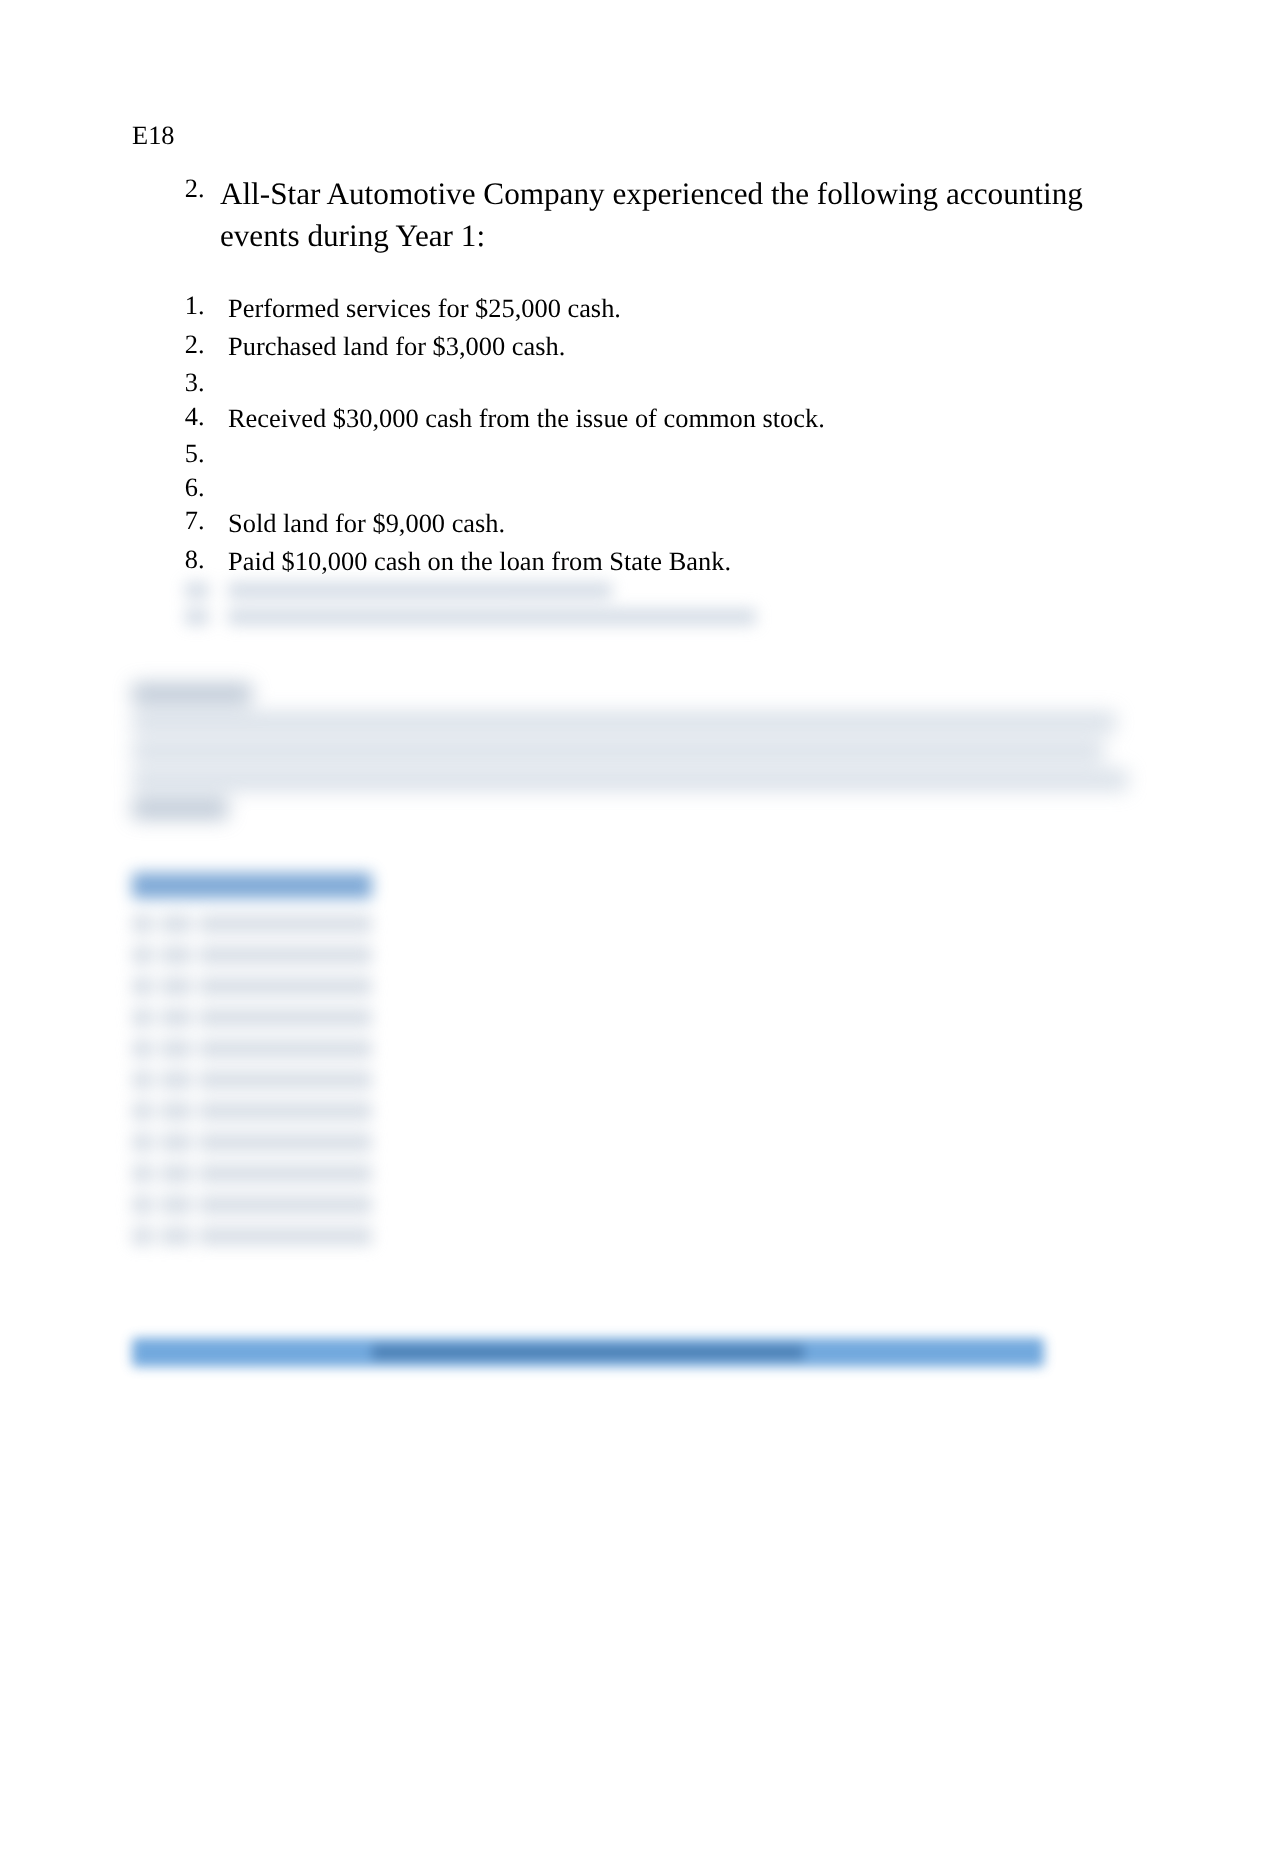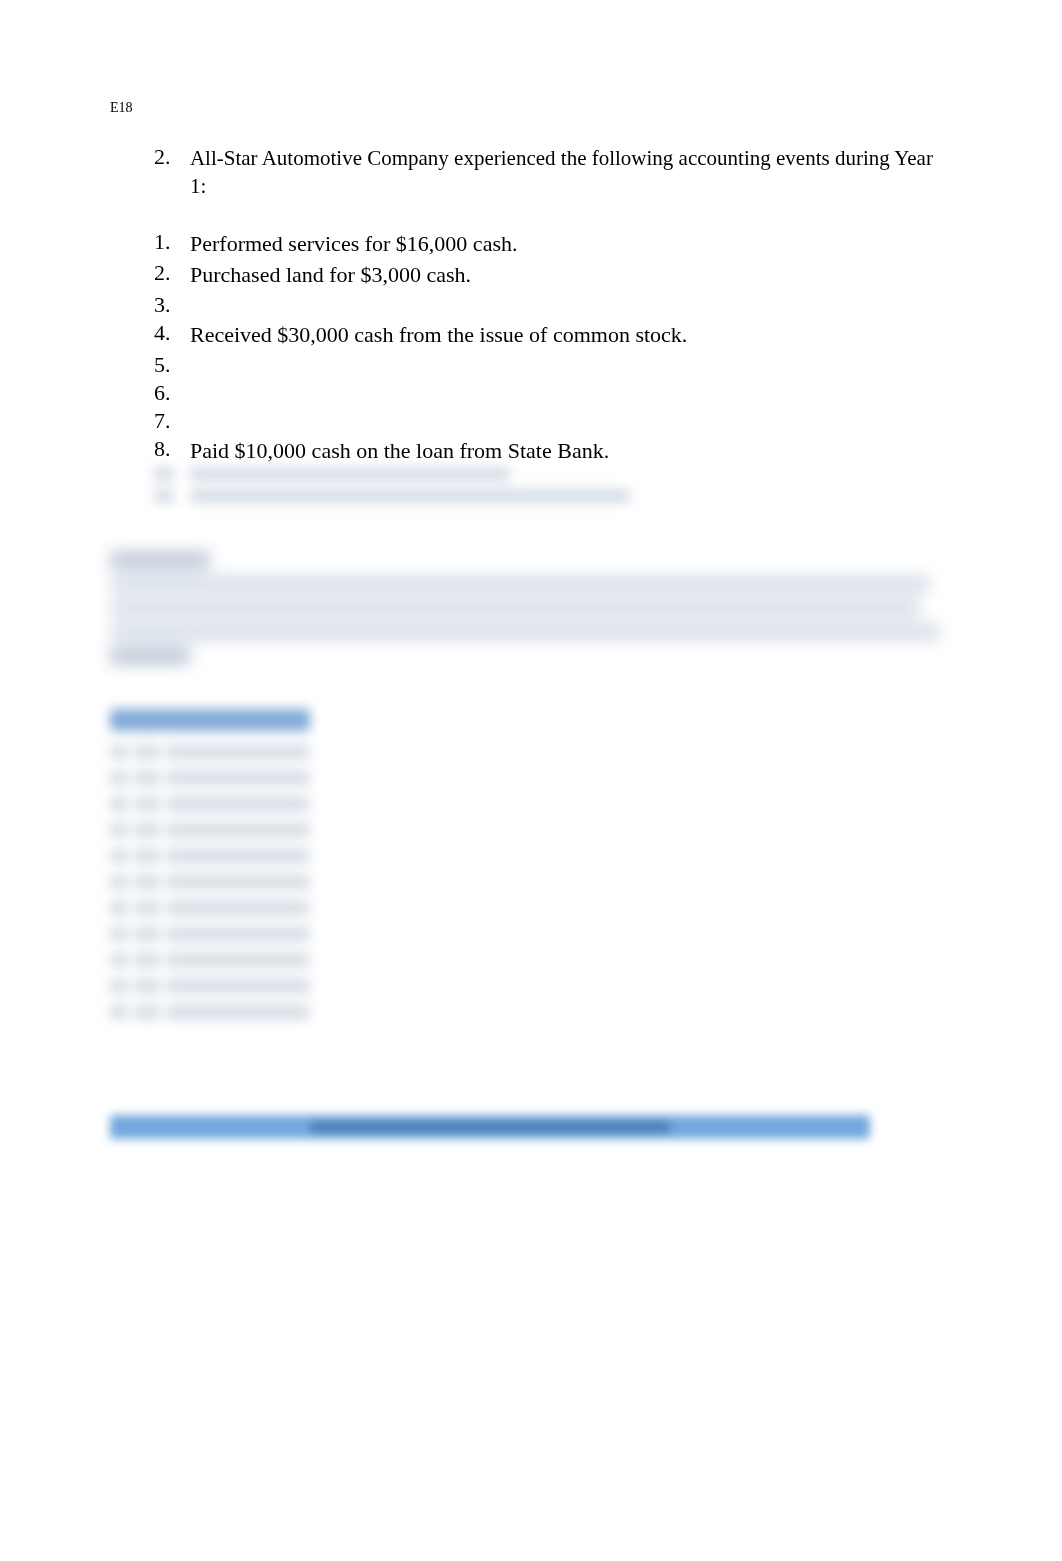--- a/index.html
+++ b/index.html
@@ -12,37 +12,37 @@
       height: 1561px;
       background: #ffffff;
       font-family: "Times New Roman", Times, serif;
       color: #000000;
       position: relative;
     }
     .page {
       padding: 100px 110px 0 110px;
     }
     .label-e18 {
-      font-size: 14px;
-      margin-bottom: 28px;
+      font-size: 22px;
+      margin-bottom: 18px;
     }
     .intro-wrap {
       margin-left: 44px;
       margin-bottom: 28px;
     }
     .intro-row {
       display: flex;
       align-items: flex-start;
     }
     .intro-num {
       width: 36px;
       font-size: 22px;
     }
     .intro-text {
-      font-size: 21px;
+      font-size: 26px;
       line-height: 1.35;
     }
     .events {
       margin-left: 44px;
     }
     .ev-row {
       display: flex;
       align-items: flex-start;
       margin-bottom: 2px;
     }
@@ -163,41 +163,42 @@
   <div class="intro-wrap">
     <div class="intro-row">
       <div class="intro-num">2.</div>
       <div class="intro-text">All-Star Automotive Company experienced the following accounting events during Year 1:</div>
     </div>
   </div>
 
   <div class="events">
     <div class="ev-row">
       <div class="ev-num">1.</div>
-      <div class="ev-text">Performed services for $16,000 cash.</div>
+      <div class="ev-text">Performed services for $25,000 cash.</div>
     </div>
     <div class="ev-row">
       <div class="ev-num">2.</div>
       <div class="ev-text">Purchased land for $3,000 cash.</div>
     </div>
     <div class="ev-row">
       <div class="ev-num">3.</div>
     </div>
     <div class="ev-row">
       <div class="ev-num">4.</div>
       <div class="ev-text">Received $30,000 cash from the issue of common stock.</div>
     </div>
     <div class="ev-row">
       <div class="ev-num">5.</div>
     </div>
     <div class="ev-row">
       <div class="ev-num">6.</div>
     </div>
     <div class="ev-row">
       <div class="ev-num">7.</div>
+      <div class="ev-text">Sold land for $9,000 cash.</div>
     </div>
     <div class="ev-row">
       <div class="ev-num">8.</div>
       <div class="ev-text">Paid $10,000 cash on the loan from State Bank.</div>
     </div>
   </div>
 
   <div class="blurred-list">
     <div class="bl-row">
       <div class="bl-num" style="width:20px;"></div>

